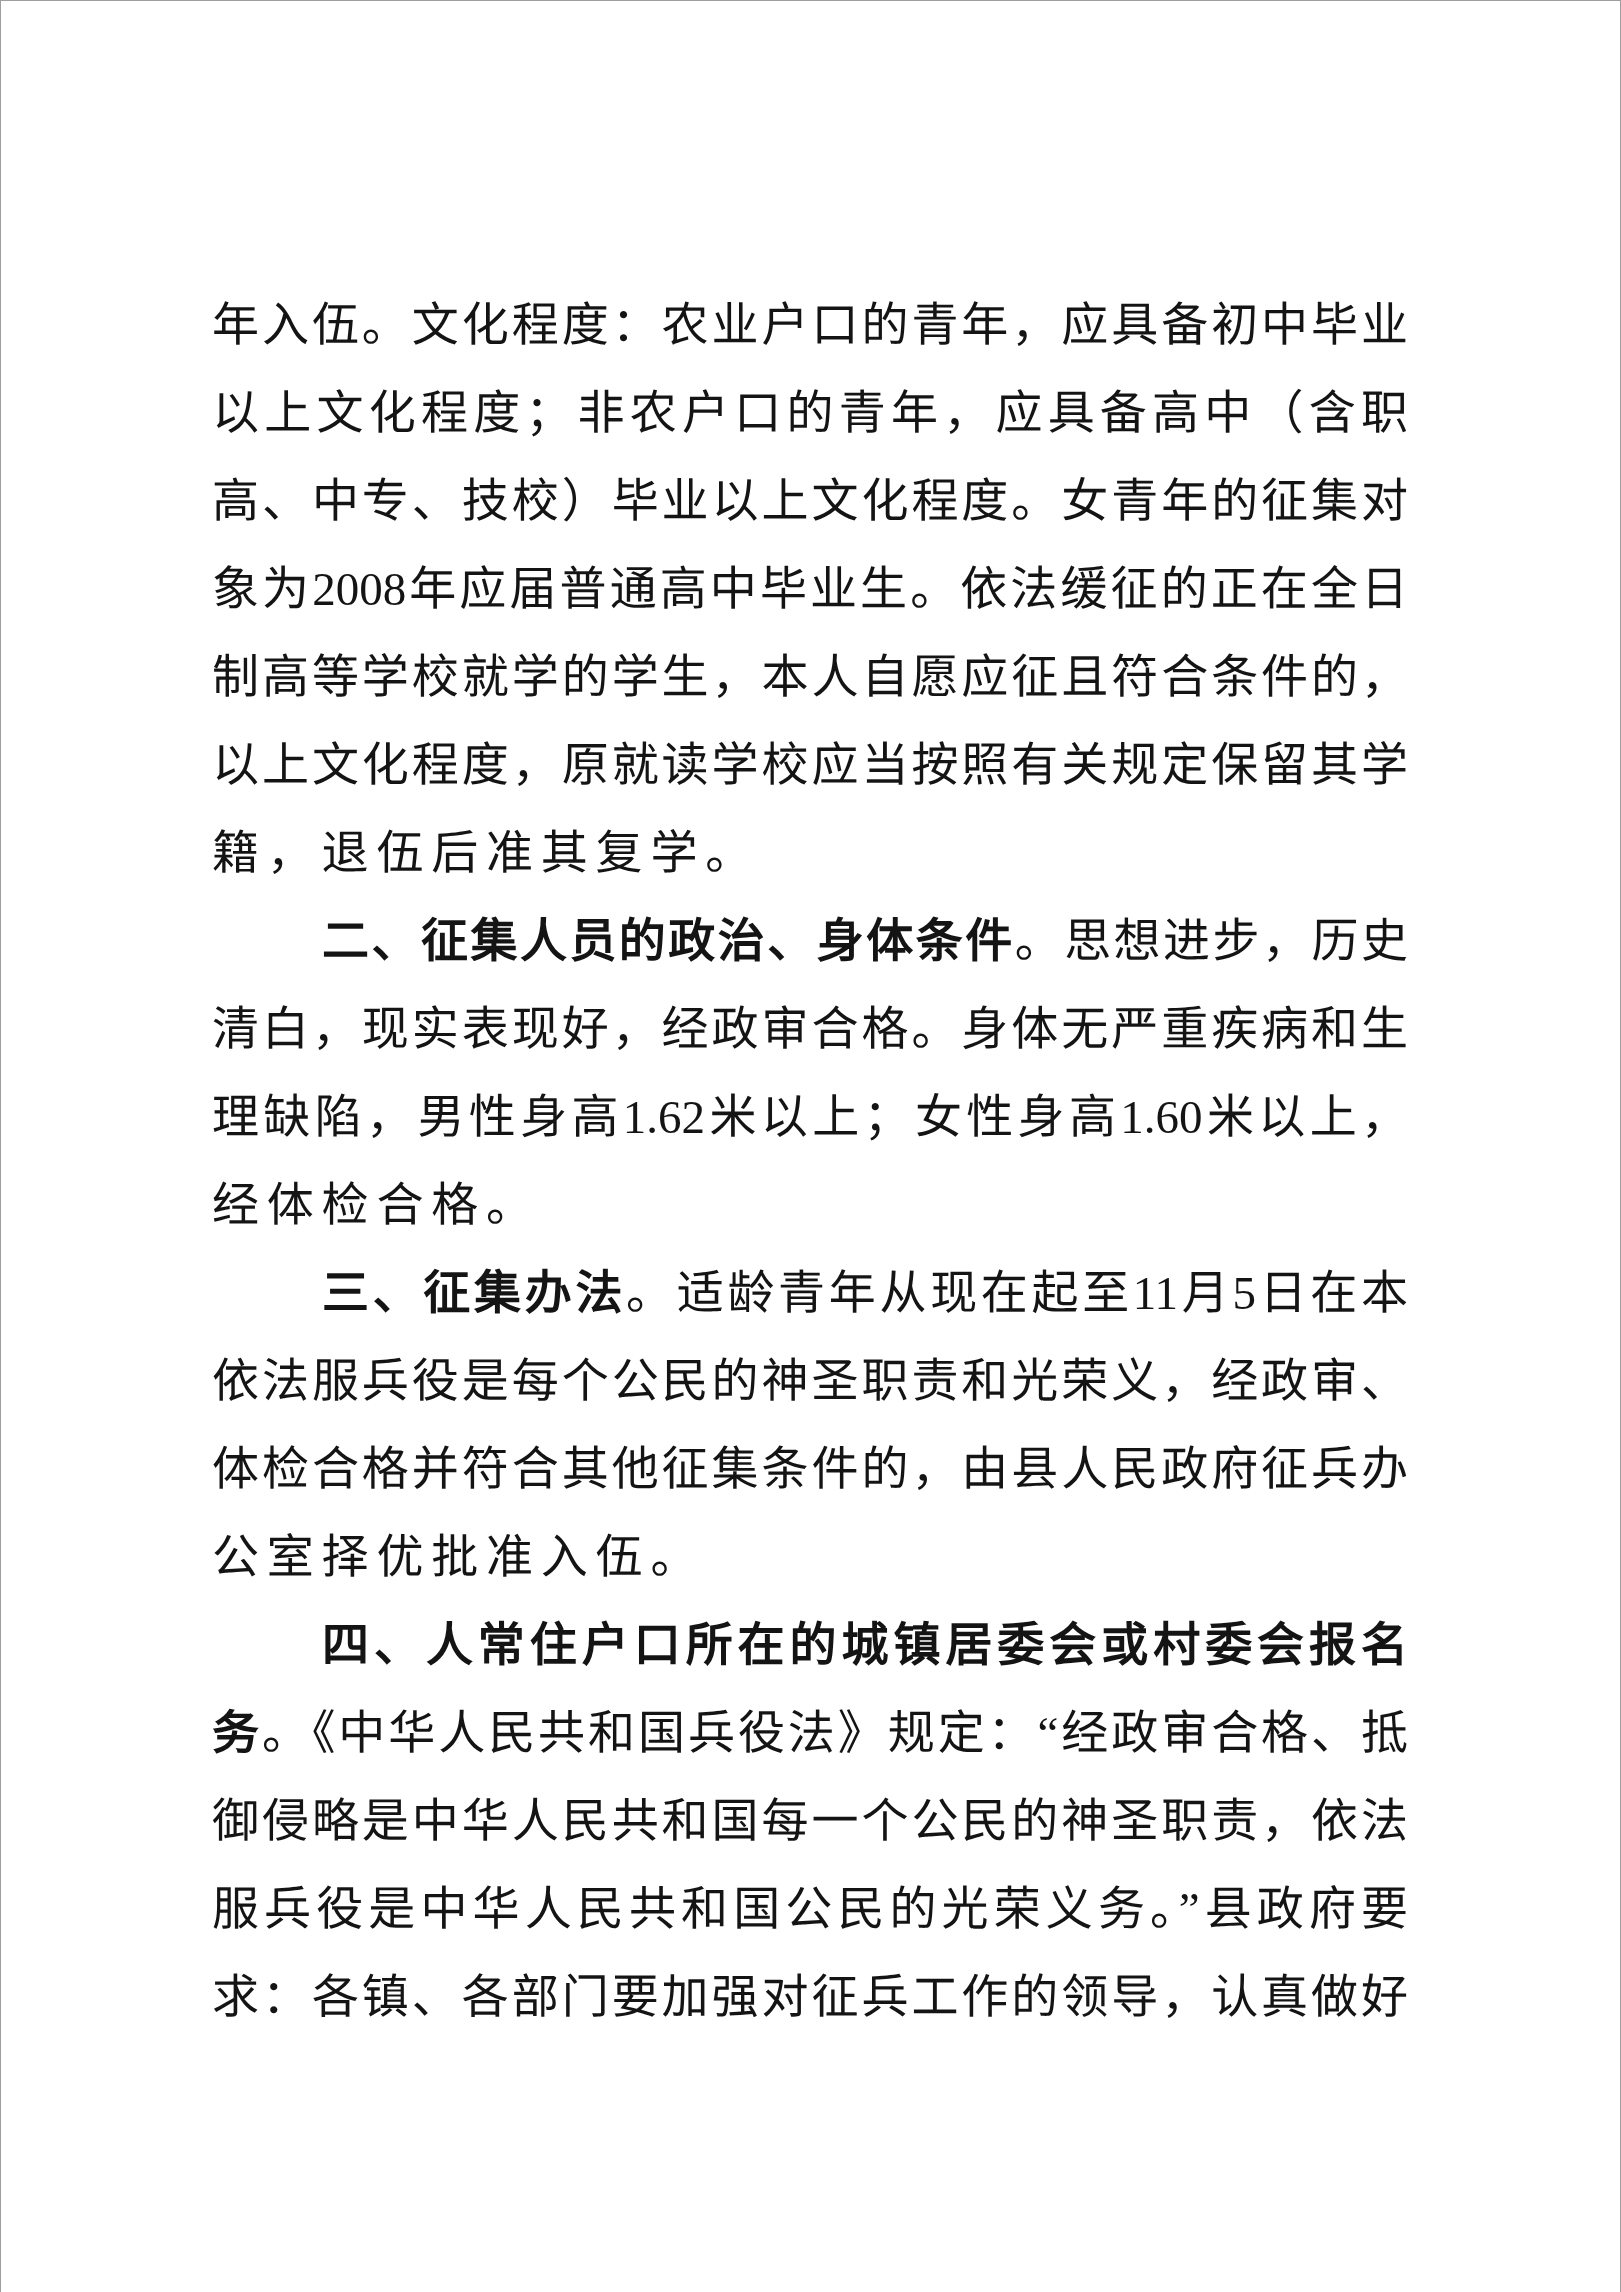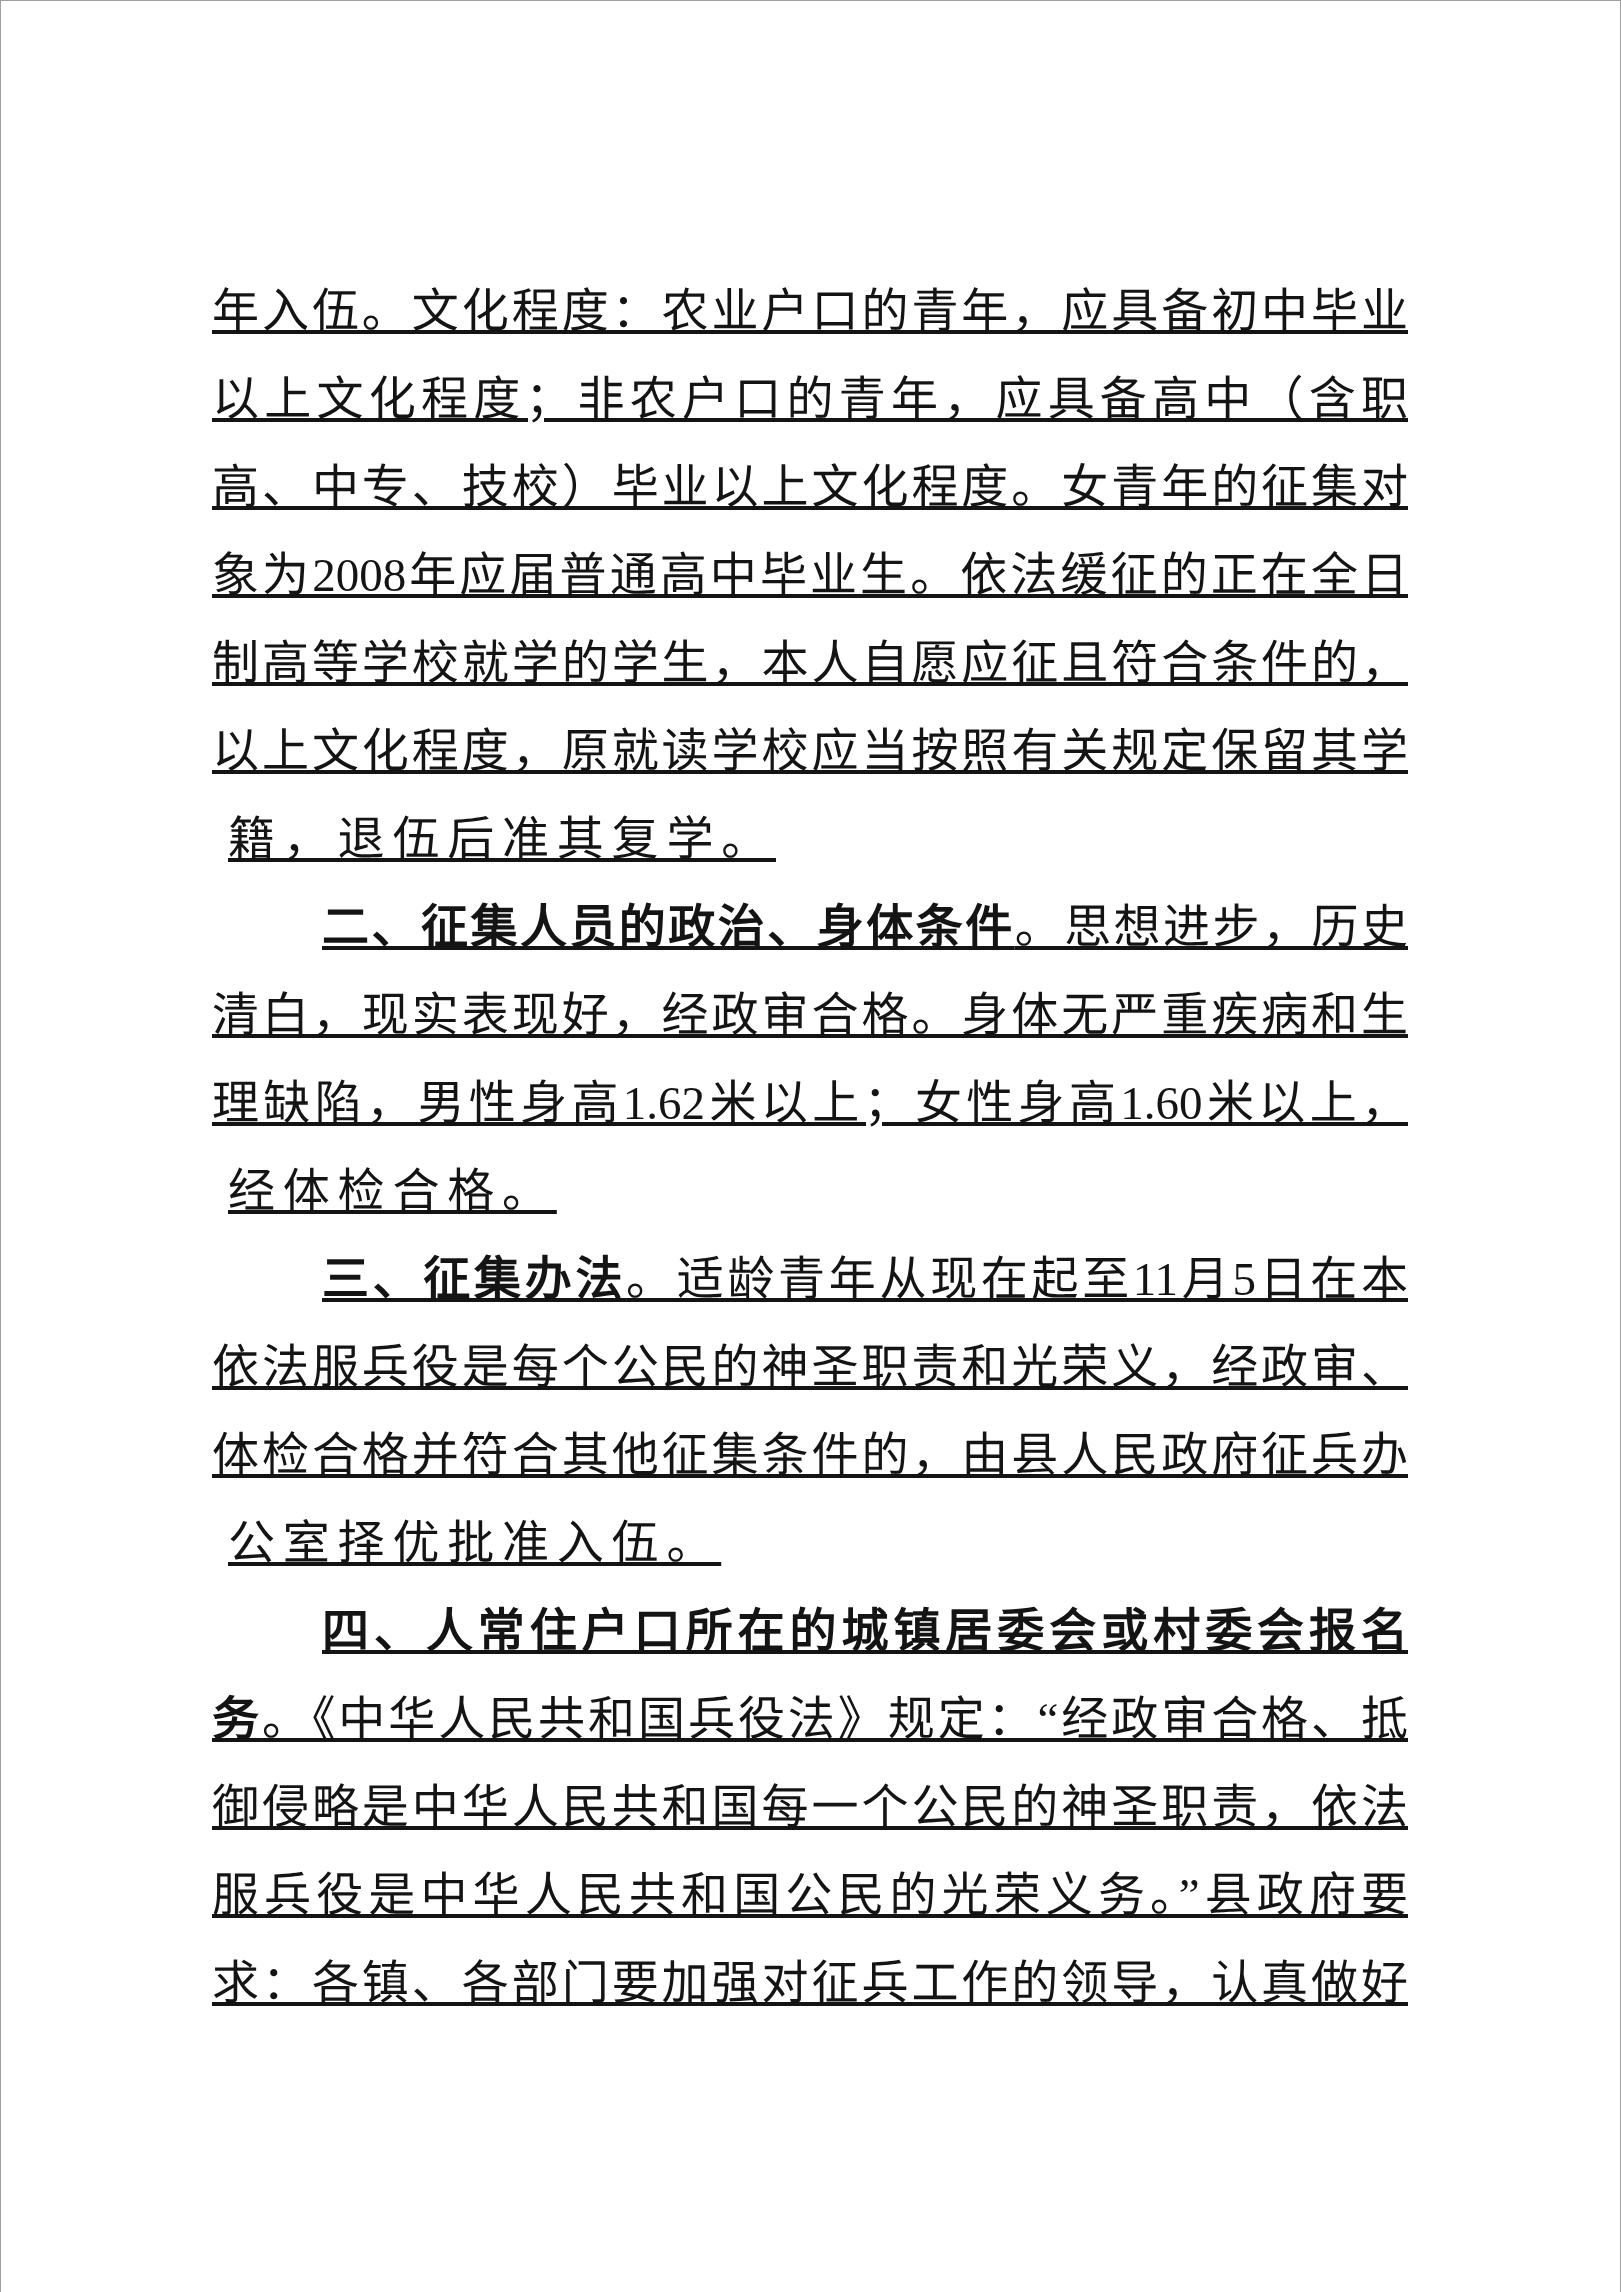--- a/index.html
+++ b/index.html
@@ -16,40 +16,38 @@
   .page {
     position: absolute;
     inset: 0;
     box-sizing: border-box;
     background: #ffffff;
     border: 1px solid #9e9e9e;
   }
   .text-block {
     position: absolute;
     left: 211px;
-    top: 266px;
+    top: 280px;
     width: 1196px;
     color: #141414;
     font-family: "Liberation Serif", "DejaVu Serif", serif;
-    text-decoration: underline;
   }
   .doc-line {
     font-size: 47px;
     line-height: 88px;
     height: 88px;
     text-align: justify;
     text-align-last: justify;
     overflow: hidden;
   }
   
   .doc-line.eop {
     text-align: right;
     text-align-last: left;
     letter-spacing: 7.8px;
-    margin-left: 16px;
   }
   
   .doc-line.indent {
     padding-left: 110px;
   }
   .run { font-weight: normal; }
   .run.bold {
     font-weight: bold;
     font-family: "Liberation Sans", "DejaVu Sans", sans-serif;
   }

